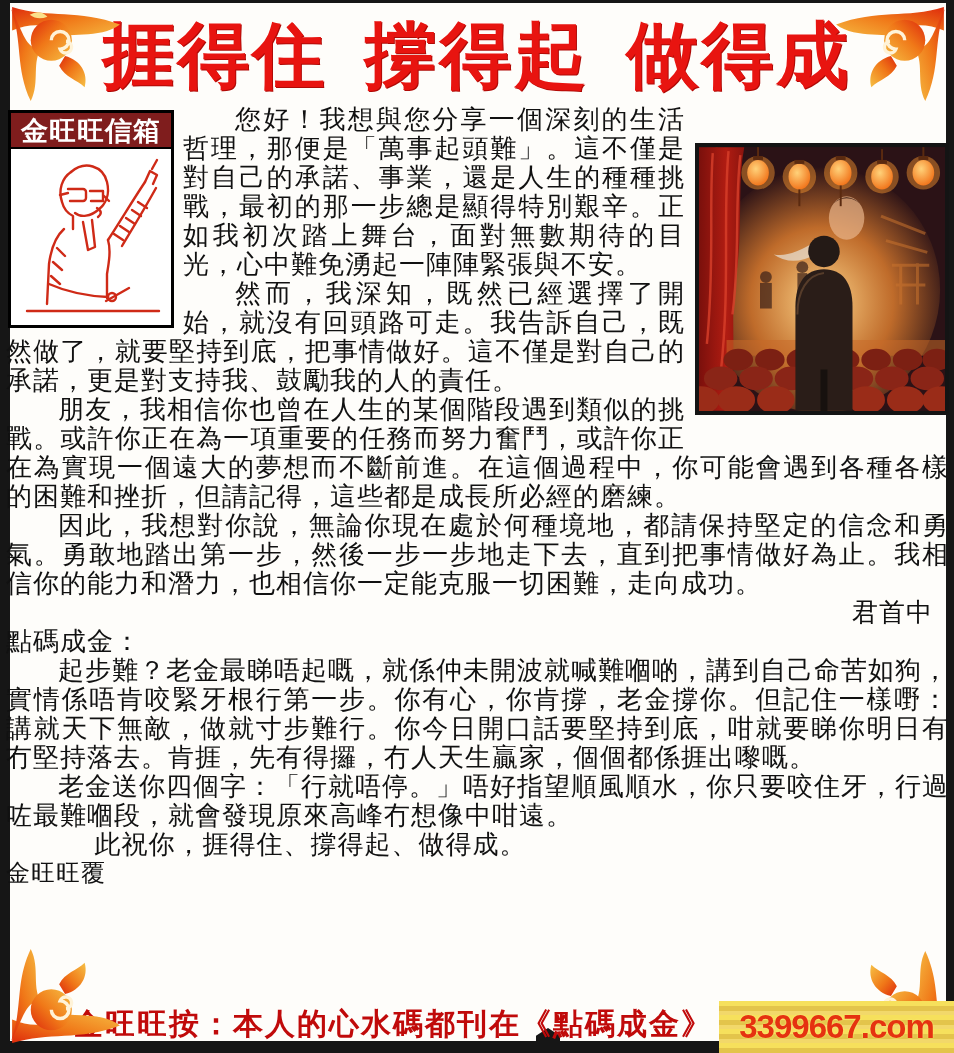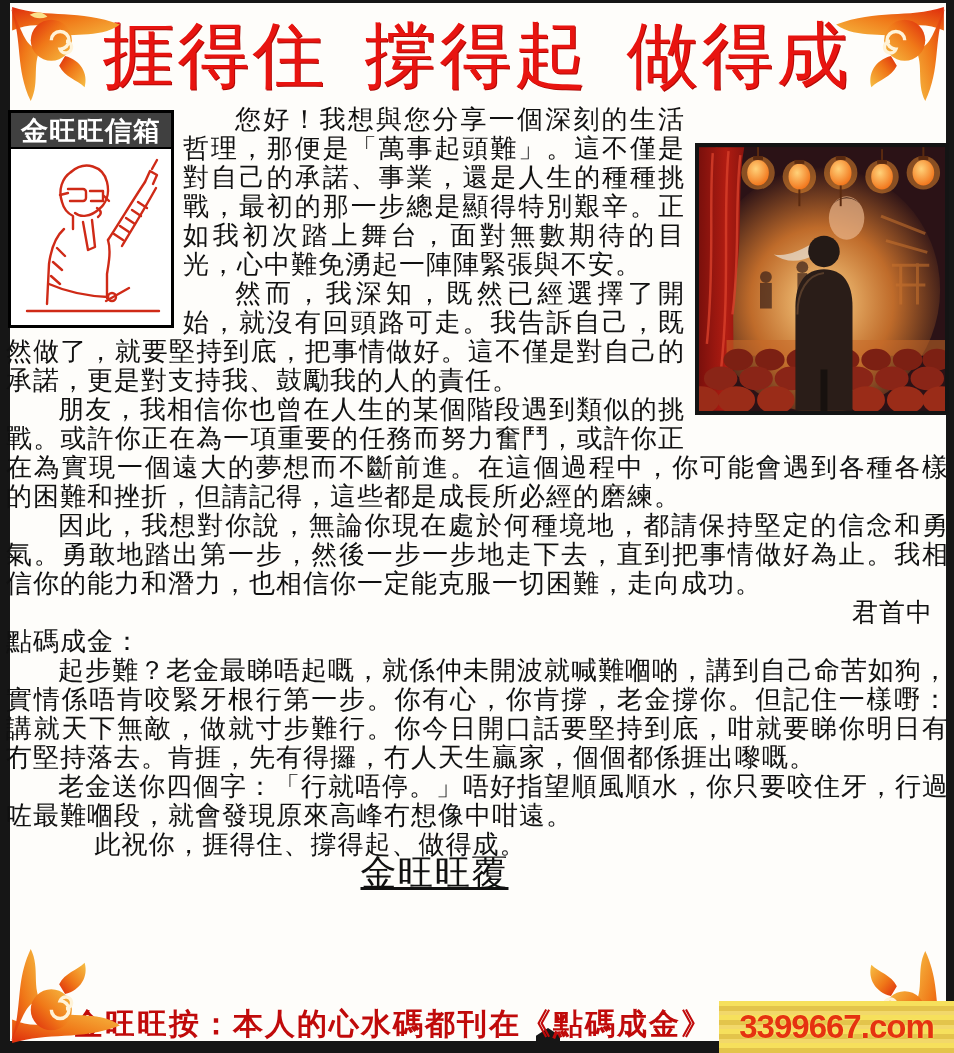--- a/index.html
+++ b/index.html
@@ -5,21 +5,21 @@
   * { margin:0; padding:0; box-sizing:border-box; }
   html,body { width:954px; }
   body { font-family:"Liberation Serif","DejaVu Serif",serif; background:#000; }
 
   .page { position:relative; width:954px; height:1053px; background:#161616; overflow:hidden; }
   .paper { position:absolute; left:10px; top:3px; right:8px; bottom:12px; background:#fefdfa; }
 
   
   .title {
     position:absolute; top:8px; left:0; right:0;
-    text-align:center; color:#e81410; font-weight:normal;
+    text-align:center; color:#e81410; font-weight:bold;
     font-size:72px; letter-spacing:3px; word-spacing:16px;
     text-shadow:1px 1px 0 #b00a06;
     font-family:"Liberation Serif",serif;
   }
 
   
   .orn { position:absolute; width:118px; height:98px; z-index:3; }
   .orn.tl { left:8px;  top:5px; }
   .orn.tr { right:6px; top:5px;  transform:scaleX(-1); }
   .orn.bl { left:8px;  bottom:8px; transform:scaleY(-1); }
@@ -34,38 +34,38 @@
   .content p { margin:0; }
   .indent  { text-indent:2em; }
   .indent3 { text-indent:3.4em; }
 
   
   .logo-box {
     float:left; width:166px; margin:5px 9px 4px 2px;
     border:3px solid #000; background:#fff;
   }
   .logo-head {
-    background:#404040; color:#fff; text-align:center;
+    background:#7f1d1d; color:#fff; text-align:center;
     font-family:"Liberation Sans",sans-serif; font-weight:bold;
     font-size:27px; line-height:36px; height:36px; letter-spacing:1px;
     border-bottom:2px solid #000;
   }
   .logo-art { width:100%; height:176px; display:block; }
 
   
   .stage-box {
     float:right; width:254px; height:272px;
     margin:38px 0 12px 10px; border:4px solid #141414; background:#2b1216;
   }
   .stage-box svg { width:100%; height:100%; display:block; }
 
   .sig-reader { text-align:right; padding-right:16px; }
   .reply-salutation { margin-top:8px; }
-  .sig-master { text-align:center; padding-right:86px; font-size:36px; margin-top:4px;
-                font-family:"Liberation Serif",serif;text-decoration:underline; }
+  .sig-master { text-align:left; padding-right:86px; font-size:24px; margin-top:4px;
+                font-family:"Liberation Serif",serif; }
 
   
   .footer-note {
     position:absolute; left:0; right:40px; bottom:8px; z-index:2;
     text-align:center; color:#c00a0a; font-weight:bold;
     font-size:30px; letter-spacing:2px;
   }
   .bottom-bar {
     position:absolute; left:6px; right:6px; bottom:0; height:11px; background:#161616;
   }

